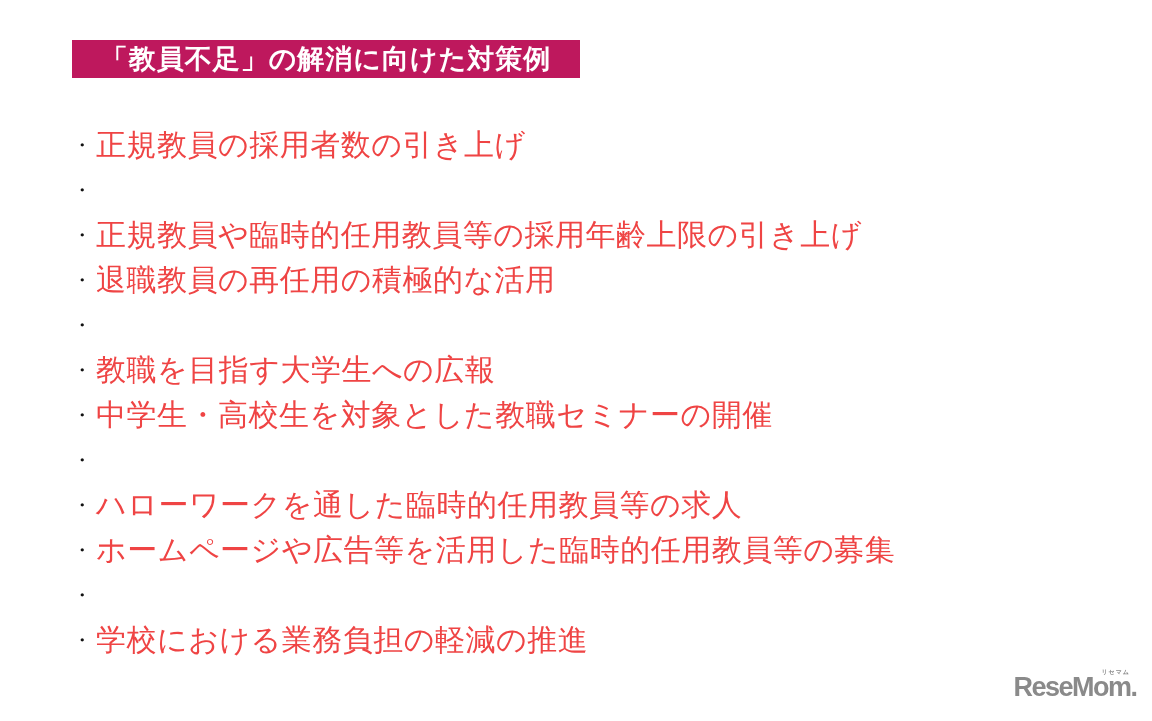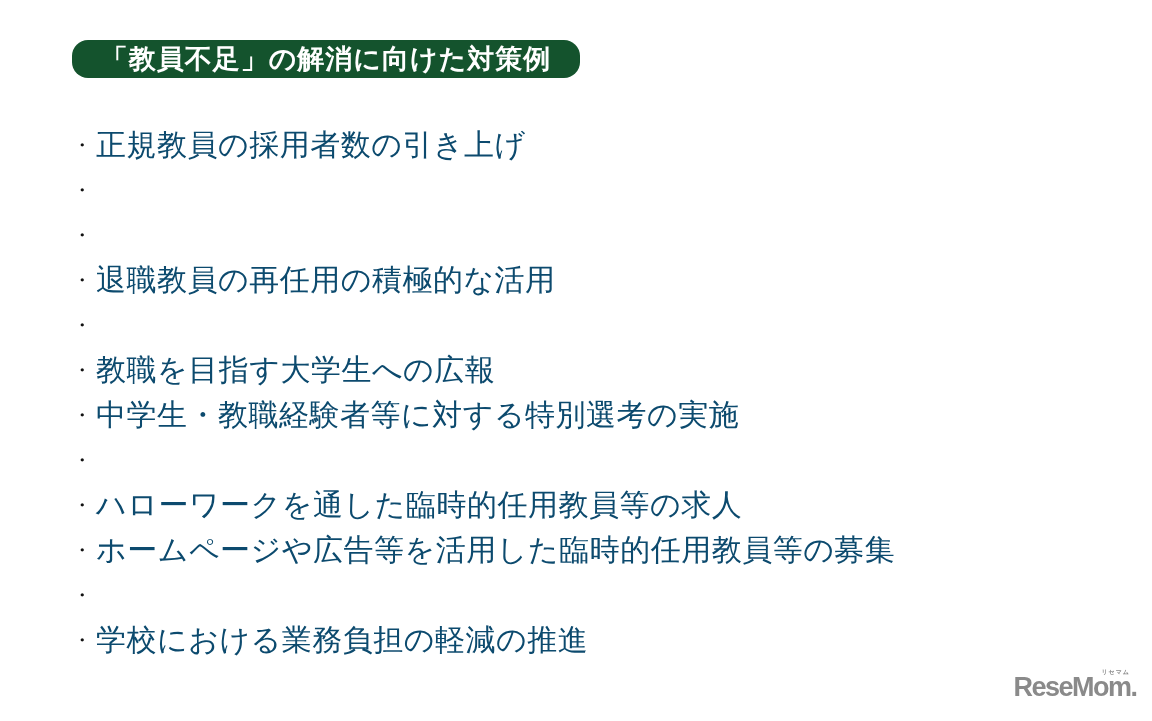--- a/index.html
+++ b/index.html
@@ -51,21 +51,21 @@
   }
   .bullet {
     width: 24px;
     flex: 0 0 24px;
     font-size: 20px;
     color: #111111;
     line-height: 1;
   }
   .item-text {
     font-size: 30px;
-    color: #0c4a6e;
+    color: #ef4444;
     letter-spacing: 0.5px;
     line-height: 1;
   }
   
   .logo {
     position: absolute;
     right: 14px;
     bottom: 20px;
     color: #8a8a8a;
     line-height: 1;
@@ -90,49 +90,50 @@
     font-size: 6px;
     letter-spacing: 1px;
     font-weight: bold;
   }
 </style>
 </head>
 <body>
 
 <div class="page">
 
-  <div class="banner" style="background-color: #14532d; border-radius: 16px;">
+  <div class="banner" style="background-color: #be185d;">
     <span class="banner-text" style="color: rgb(255, 255, 255);">「教員不足」の解消に向けた対策例</span>
   </div>
 
   <div class="list">
     <div class="item">
       <span class="bullet">・</span>
       <span class="item-text">正規教員の採用者数の引き上げ</span>
     </div>
     <div class="item">
       <span class="bullet">・</span>
     </div>
     <div class="item">
       <span class="bullet">・</span>
+      <span class="item-text">正規教員や臨時的任用教員等の採用年齢上限の引き上げ</span>
     </div>
     <div class="item">
       <span class="bullet">・</span>
       <span class="item-text">退職教員の再任用の積極的な活用</span>
     </div>
     <div class="item">
       <span class="bullet">・</span>
     </div>
     <div class="item">
       <span class="bullet">・</span>
       <span class="item-text">教職を目指す大学生への広報</span>
     </div>
     <div class="item">
       <span class="bullet">・</span>
-      <span class="item-text">中学生・教職経験者等に対する特別選考の実施</span>
+      <span class="item-text">中学生・高校生を対象とした教職セミナーの開催</span>
     </div>
     <div class="item">
       <span class="bullet">・</span>
     </div>
     <div class="item">
       <span class="bullet">・</span>
       <span class="item-text">ハローワークを通した臨時的任用教員等の求人</span>
     </div>
     <div class="item">
       <span class="bullet">・</span>

